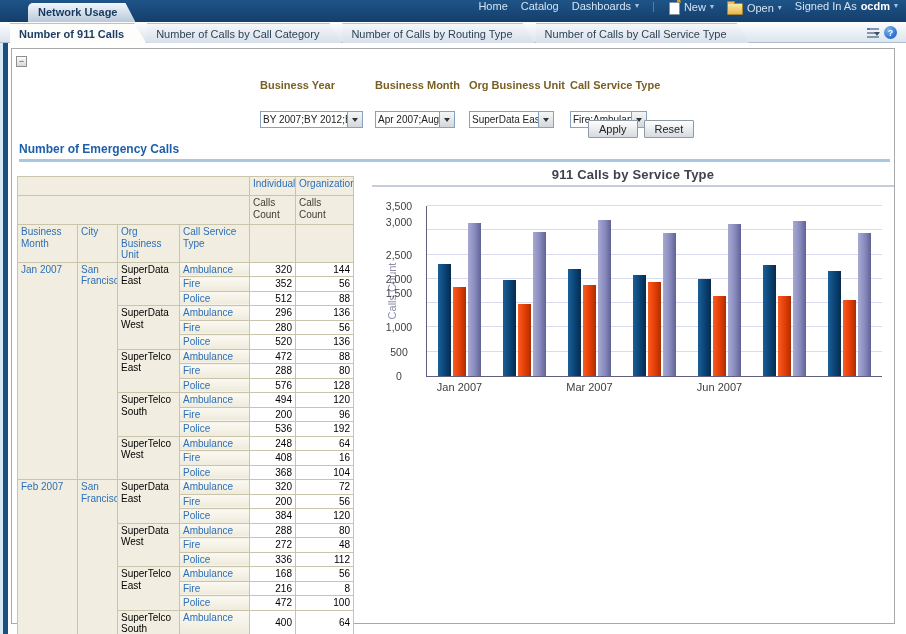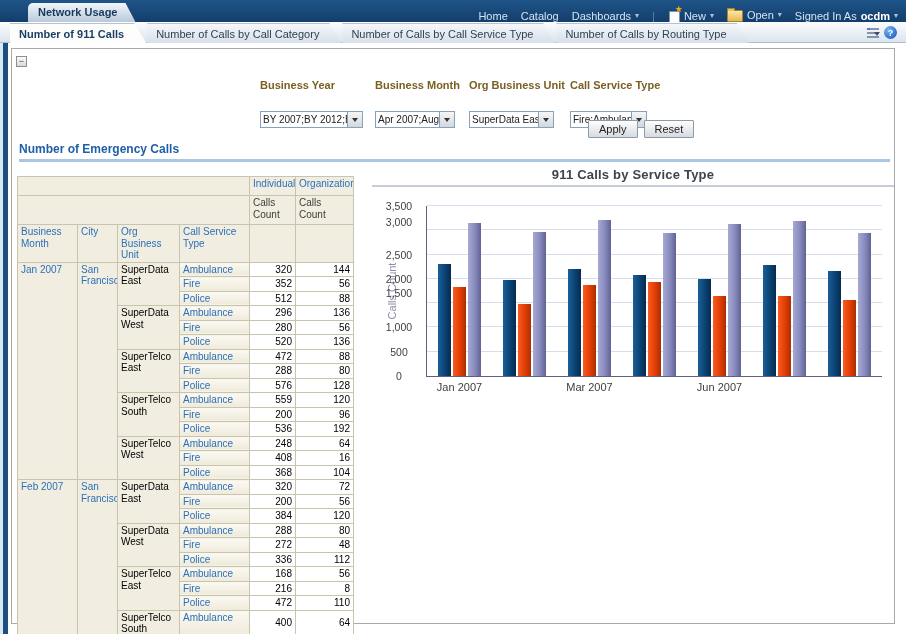--- a/index.html
+++ b/index.html
@@ -6,21 +6,21 @@
   body{width:906px;height:634px;position:relative;overflow:hidden;background:#fff;
        font-family:"Liberation Sans",sans-serif;font-size:11px;color:#222}
 
   
   .banner{position:absolute;left:0;top:0;width:906px;height:22px;
           background:linear-gradient(#1e5488,#143e6b);}
   .nu-tab{position:absolute;left:28px;top:3px;height:19px;line-height:19px;
           padding:0 18px 0 10px;font-weight:bold;font-size:11px;color:#17395f;
           background:linear-gradient(#f2f6fb,#b9c9da);border-radius:5px 0 0 0;
           clip-path:polygon(0 0,calc(100% - 10px) 0,100% 100%,0 100%)}
-  .blinks{position:absolute;right:8px;top:0;height:22px;display:flex;align-items:flex-end;
+  .blinks{position:absolute;right:8px;top:0;height:22px;display:flex;align-items:flex-start;
           gap:13px;color:#d2e3f4}
   .blink{display:flex;align-items:center;gap:4px;cursor:pointer;white-space:nowrap}
   .caret{font-size:8px;color:#a5c4e0;line-height:10px}
   .bdiv{color:#5d83ad}
   .user{color:#fff;font-weight:bold}
   .ic-new{position:relative;width:12px;height:13px;display:inline-block}
   .ic-new .pg{position:absolute;left:1px;top:2px;width:9px;height:11px;background:#fff;
               border:1px solid #7d93aa;border-radius:1px}
   .ic-new .st{position:absolute;right:-3px;top:-5px;color:#f7a80a;font-size:9px}
   .ic-folder{width:14px;height:10px;background:linear-gradient(#fbe9a8,#e6b84e);
@@ -145,22 +145,22 @@
         <span class="user">ocdm</span>
       <span class="caret">▾</span>
     </span>
   </div>
 </div>
 
 <div class="tabstrip">
   <div class="subtabs">
       <div class="tab active">Number of 911 Calls</div>
       <div class="tab">Number of Calls by Call Category</div>
+      <div class="tab">Number of Calls by Routing Type</div>
       <div class="tab">Number of Calls by Call Service Type</div>
-      <div class="tab">Number of Calls by Routing Type</div>
     </div>
 </div>
 <div class="strip-icons">
   <span class="ic-list">
       <i></i>
       <i></i>
       <i></i>
     </span>
   <span class="ic-help">?</span>
 </div>
@@ -286,21 +286,21 @@
             <td class="num">80</td>
           </tr>
           <tr>
             <td class="svc"><span class="link">Police</span></td>
             <td class="num">576</td>
             <td class="num">128</td>
           </tr>
           <tr>
             <td class="orgu" rowspan="3">SuperTelco South</td>
             <td class="svc"><span class="link">Ambulance</span></td>
-            <td class="num">559</td>
+            <td class="num">494</td>
             <td class="num">120</td>
           </tr>
           <tr>
             <td class="svc"><span class="link">Fire</span></td>
             <td class="num">200</td>
             <td class="num">96</td>
           </tr>
           <tr>
             <td class="svc"><span class="link">Police</span></td>
             <td class="num">536</td>
@@ -363,21 +363,21 @@
             <td class="num">56</td>
           </tr>
           <tr>
             <td class="svc"><span class="link">Fire</span></td>
             <td class="num">216</td>
             <td class="num">8</td>
           </tr>
           <tr>
             <td class="svc"><span class="link">Police</span></td>
             <td class="num">472</td>
-            <td class="num">110</td>
+            <td class="num">100</td>
           </tr>
           <tr>
             <td class="orgu" rowspan="1">SuperTelco South</td>
             <td class="svc"><span class="link">Ambulance</span></td>
             <td class="num">400</td>
             <td class="num">64</td>
           </tr>
         </tbody>
     </table>
 

